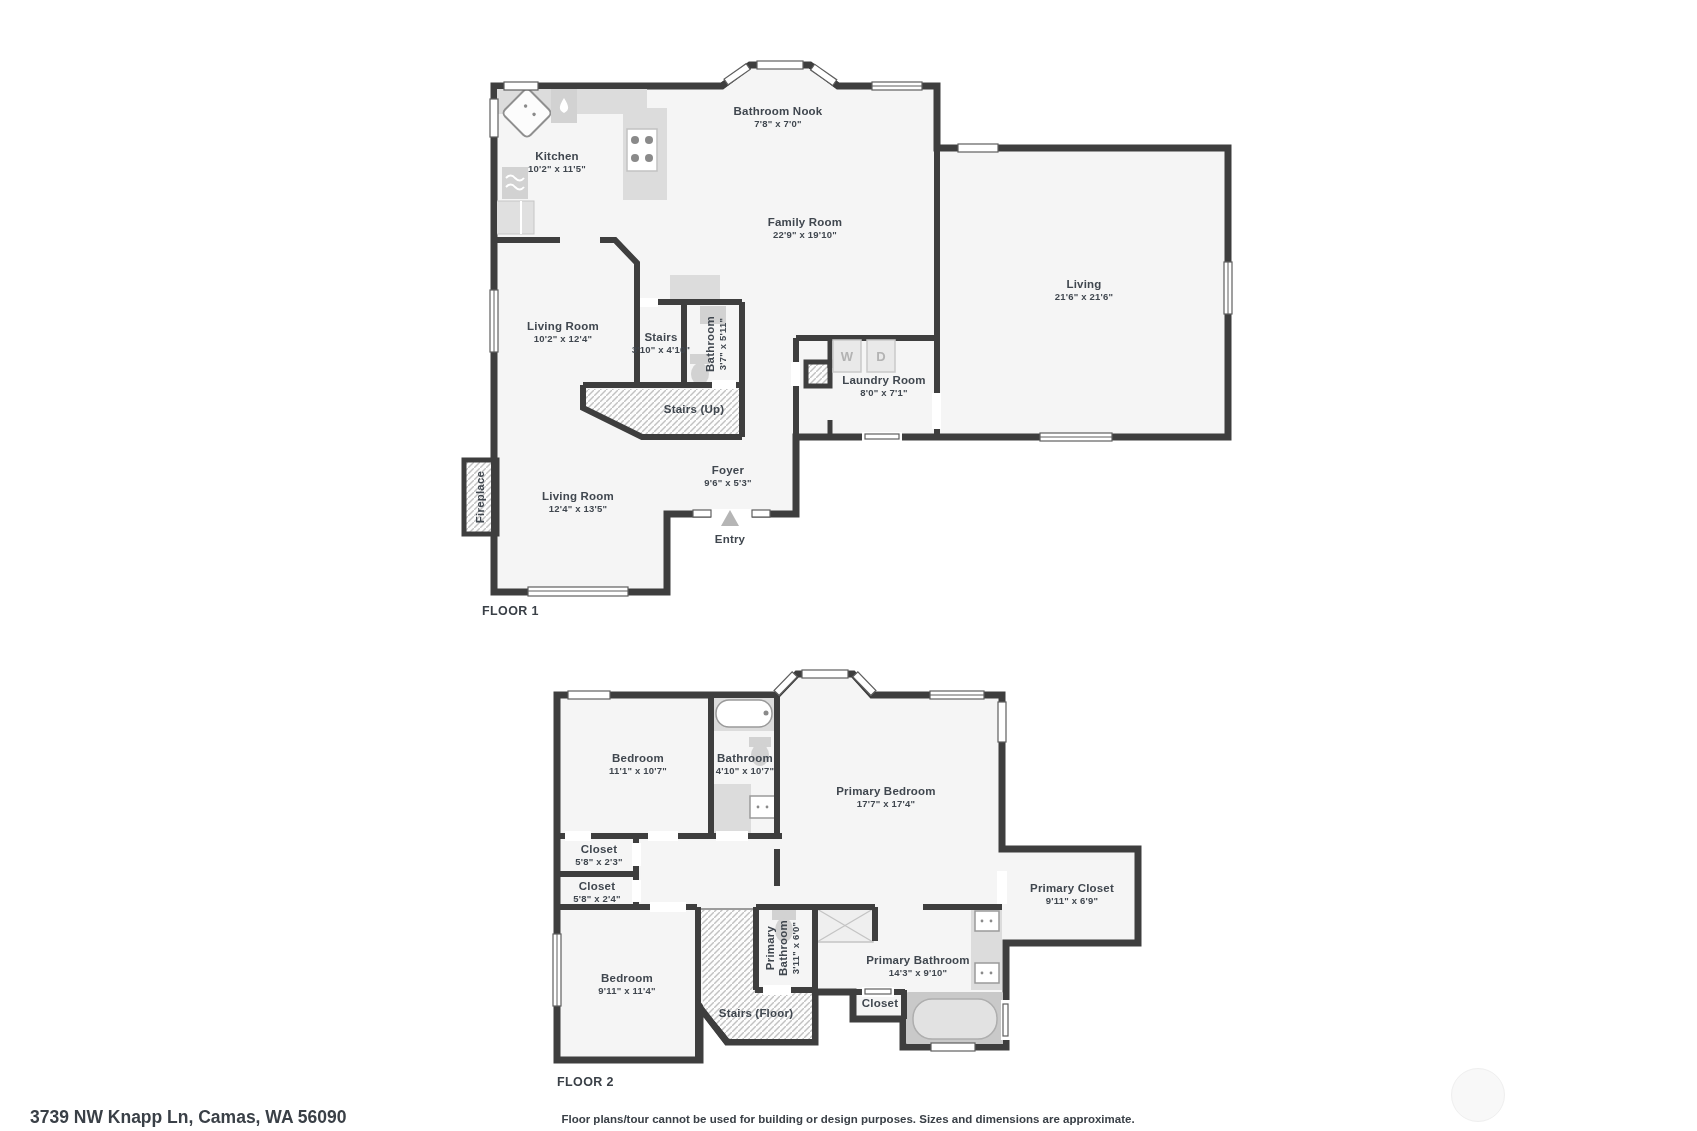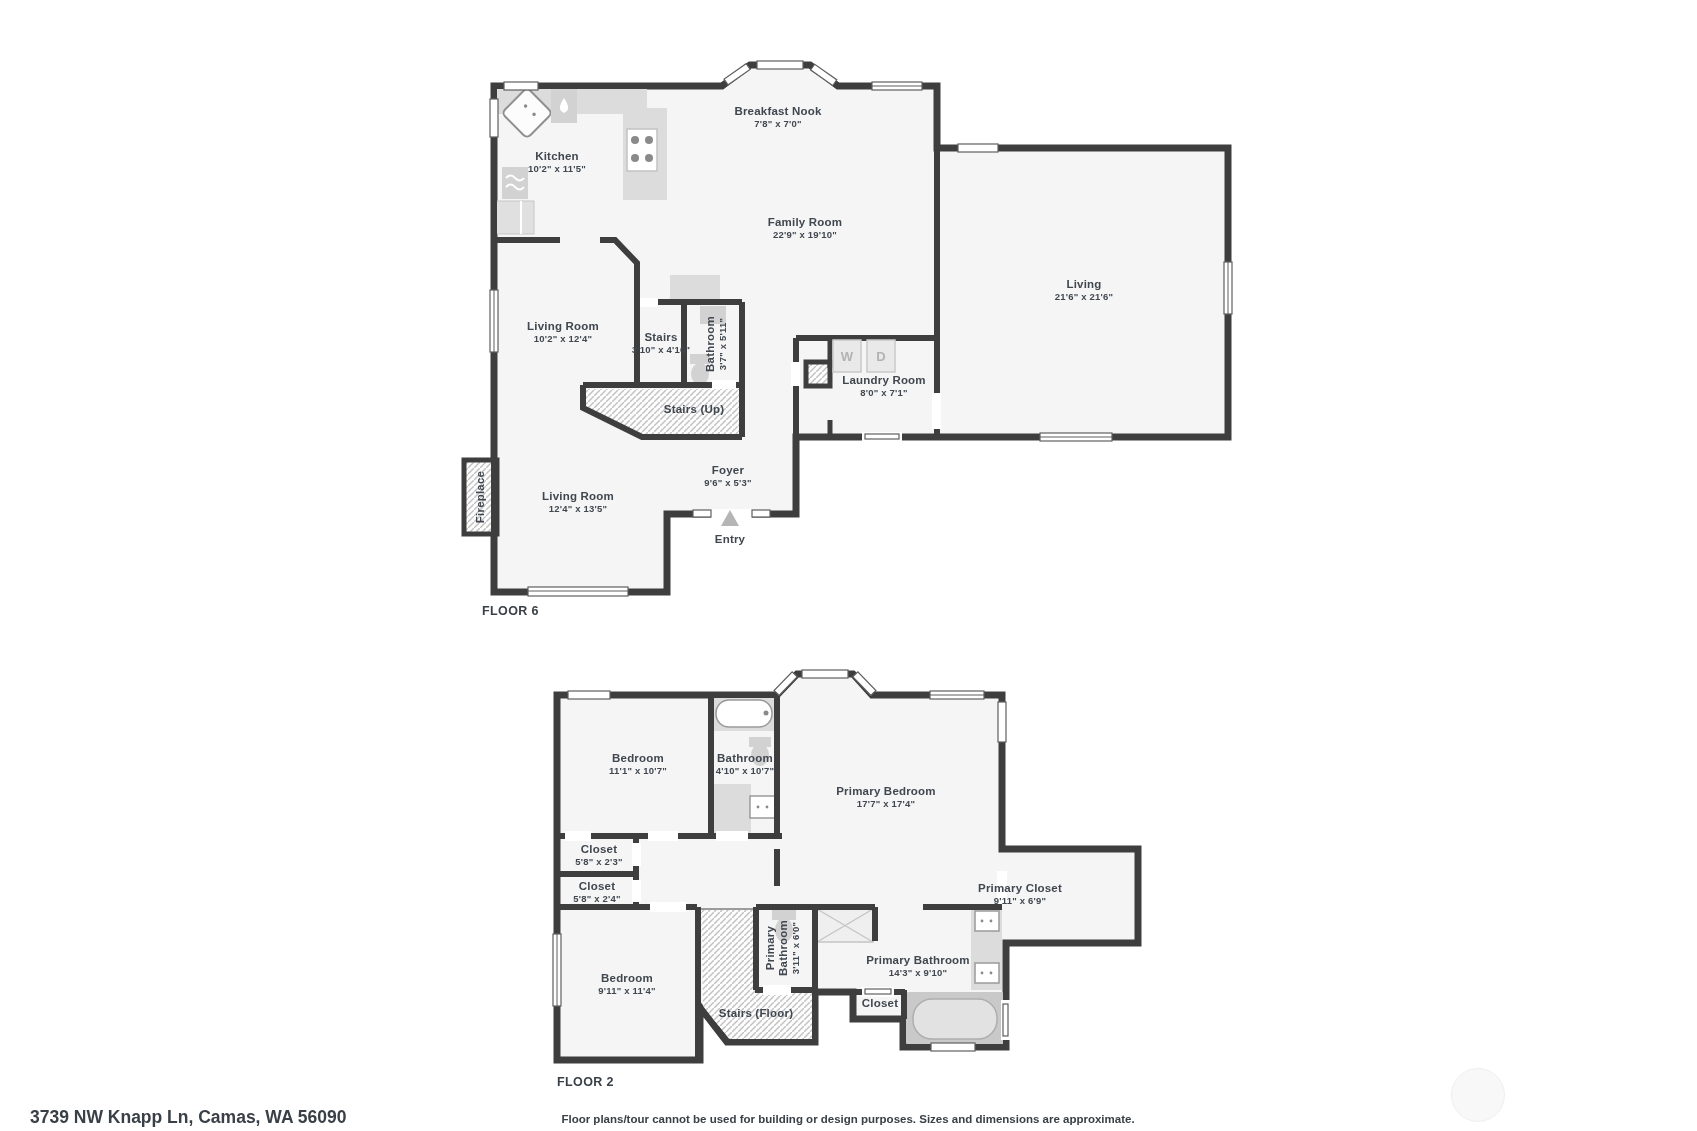--- a/index.html
+++ b/index.html
@@ -226,21 +226,21 @@
           <rect class="win" x="851" y="680" width="26" height="7"></rect>
         </g>
     <rect class="win" x="998" y="702" width="8" height="40"></rect>
     <rect class="win" x="553" y="934" width="8" height="72"></rect>
         <line class="winline" x1="557" y1="934" x2="557" y2="1006"></line>
     <rect class="win" x="931" y="1043" width="44" height="8"></rect>
   </g>
 </svg>
 
 <div class="rl" style="left:778px;top:117px">
-  <span class="n">Breakfast Nook</span>
+  <span class="n">Bathroom Nook</span>
   <span class="d">7'8" x 7'0"</span>
 </div>
 <div class="rl" style="left:557px;top:162px">
   <span class="n">Kitchen</span>
   <span class="d">10'2" x 11'5"</span>
 </div>
 <div class="rl" style="left:805px;top:228px">
   <span class="n">Family Room</span>
   <span class="d">22'9" x 19'10"</span>
 </div>
@@ -276,21 +276,21 @@
 <div class="rl" style="left:578px;top:502px">
   <span class="n">Living Room</span>
   <span class="d">12'4" x 13'5"</span>
 </div>
 <div class="rl vert" style="left:480px;top:497px">
   <span class="n">Fireplace</span>
 </div>
 <div class="rl" style="left:730px;top:539px">
   <span class="n">Entry</span>
 </div>
-<div class="floortag" style="left:482px;top:611px">FLOOR 6</div>
+<div class="floortag" style="left:482px;top:611px">FLOOR 1</div>
 
 <div class="rl" style="left:638px;top:764px">
   <span class="n">Bedroom</span>
   <span class="d">11'1" x 10'7"</span>
 </div>
 <div class="rl" style="left:745px;top:764px">
   <span class="n">Bathroom</span>
   <span class="d">4'10" x 10'7"</span>
 </div>
 <div class="rl" style="left:886px;top:797px">
@@ -298,21 +298,21 @@
   <span class="d">17'7" x 17'4"</span>
 </div>
 <div class="rl" style="left:599px;top:855px">
   <span class="n">Closet</span>
   <span class="d">5'8" x 2'3"</span>
 </div>
 <div class="rl" style="left:597px;top:892px">
   <span class="n">Closet</span>
   <span class="d">5'8" x 2'4"</span>
 </div>
-<div class="rl" style="left:1020px;top:894px">
+<div class="rl" style="left:1072px;top:894px">
   <span class="n">Primary Closet</span>
   <span class="d">9'11" x 6'9"</span>
 </div>
 <div class="rl" style="left:627px;top:984px">
   <span class="n">Bedroom</span>
   <span class="d">9'11" x 11'4"</span>
 </div>
 <div class="rl vert wrapv" style="left:783px;top:948px">
   <span class="n">Primary Bathroom</span>
   <span class="d">3'11" x 6'0"</span>

